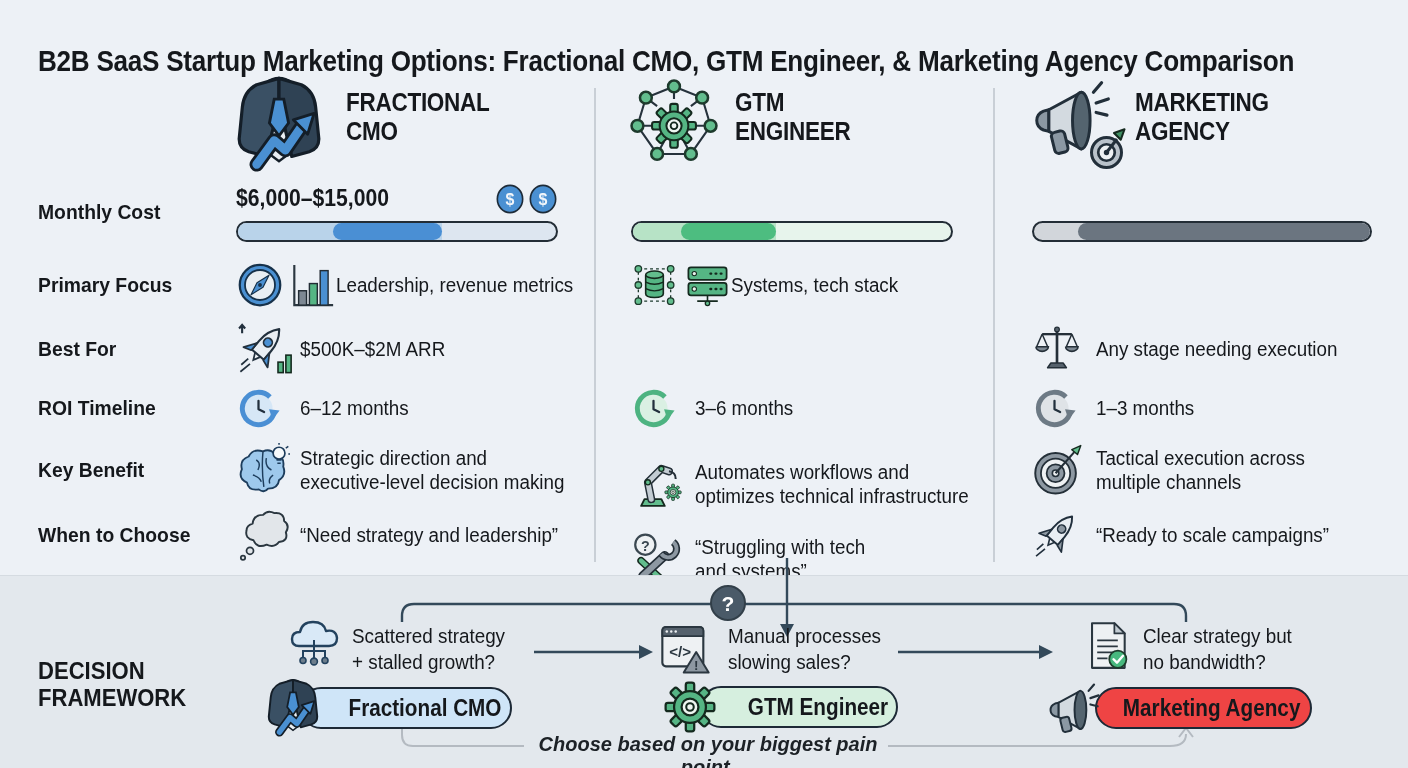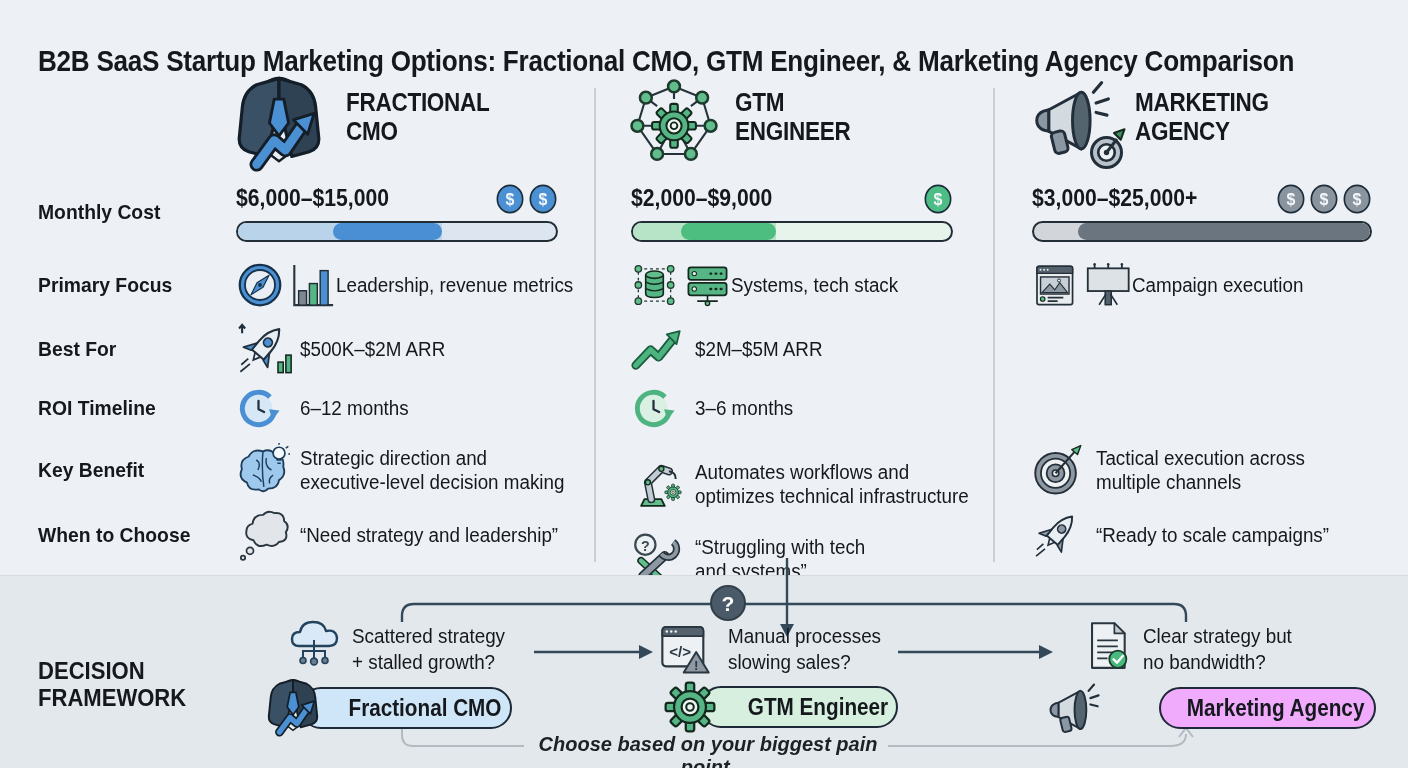--- a/index.html
+++ b/index.html
@@ -404,50 +404,34 @@
 <section class="col" style="left:631px;width:322px">
   <div class="col-head">
     <svg class="head-icon" style="left:-2px;top:2px" width="90" height="90" viewBox="0 0 64 64">
         <use href="#i-gearnet"></use>
       </svg>
     <div class="head-title" style="left:104px">
       <span class="ln">GTM</span>
       <span class="ln">ENGINEER</span>
     </div>
   </div>
-  <div class="cost-line">
-    <span class="cost-value">$2,000–$9,000</span>
-    <span class="coins">
-        <svg viewBox="0 0 64 64" class="coin" style="color: rgb(77, 189, 133);">
-          <use href="#i-coin"></use>
-        </svg>
-      </span>
-  </div>
   <div class="cost-bar" style="background: rgb(231, 244, 236);">
       <div class="bar-pre" style="left: 0px; width: 45%; background: rgb(183, 227, 198);"></div>
       <div class="bar-fill" style="left: 15%; width: 30%; background: rgb(77, 189, 128);"></div>
     </div>
   <div class="feat" style="top:258px;height:54px">
     <span class="icons w2">
       <svg width="50" height="50" viewBox="0 0 64 64">
           <use href="#i-db"></use>
         </svg>
       <svg width="50" height="50" viewBox="0 0 64 64">
           <use href="#i-servers"></use>
         </svg>
     </span>
     <span class="feat-text">Systems, tech stack</span>
-  </div>
-  <div class="feat" style="top:325px;height:48px">
-    <span class="icons w1">
-      <svg width="52" height="52" viewBox="0 0 64 64">
-          <use href="#i-trend"></use>
-        </svg>
-    </span>
-    <span class="feat-text">$2M–$5M ARR</span>
   </div>
   <div class="feat" style="top:385px;height:46px">
     <span class="icons w1">
       <svg width="45" height="45" viewBox="0 0 64 64" style="color:#4db381; --face:#daf0e3">
           <use href="#i-clock"></use>
         </svg>
     </span>
     <span class="feat-text">3–6 months</span>
   </div>
   <div class="feat" style="top:454px;height:60px">
@@ -477,47 +461,38 @@
 <section class="col" style="left:1032px;width:340px">
   <div class="col-head">
     <svg class="head-icon" style="left:-2px;top:0" width="96" height="96" viewBox="0 0 64 64">
         <use href="#i-megatarget"></use>
       </svg>
     <div class="head-title" style="left:103px">
       <span class="ln">MARKETING</span>
       <span class="ln">AGENCY</span>
     </div>
   </div>
-  <div class="cost-line">
-    <span class="cost-value">$3,000–$25,000+</span>
-    <span class="coins">
-        <svg viewBox="0 0 64 64" class="coin" style="color: rgb(138, 148, 158);">
-          <use href="#i-coin"></use>
-        </svg>
-        <svg viewBox="0 0 64 64" class="coin" style="color: rgb(138, 148, 158);">
-          <use href="#i-coin"></use>
-        </svg>
-        <svg viewBox="0 0 64 64" class="coin" style="color: rgb(138, 148, 158);">
-          <use href="#i-coin"></use>
-        </svg>
-      </span>
-  </div>
   <div class="cost-bar" style="background: rgb(210, 214, 219);">
       <div class="bar-fill" style="left: 13%; width: 87%; background: rgb(107, 117, 128);"></div>
     </div>
-  <div class="feat" style="top:258px;height:54px">
-    <span class="icons w2">
-      <svg width="47" height="47" viewBox="0 0 64 64">
-          <use href="#i-browser"></use>
-        </svg>
+  <div class="feat" style="top:325px;height:48px">
+    <span class="icons w1">
       <svg width="50" height="50" viewBox="0 0 64 64">
-          <use href="#i-billboard"></use>
-        </svg>
-    </span>
-    <span class="feat-text">Campaign execution</span>
+          <use href="#i-scales"></use>
+        </svg>
+    </span>
+    <span class="feat-text">Any stage needing execution</span>
+  </div>
+  <div class="feat" style="top:385px;height:46px">
+    <span class="icons w1">
+      <svg width="45" height="45" viewBox="0 0 64 64" style="color:#6d7a85; --face:#dfe3e7">
+          <use href="#i-clock"></use>
+        </svg>
+    </span>
+    <span class="feat-text">1–3 months</span>
   </div>
   <div class="feat" style="top:440px;height:60px">
     <span class="icons w1">
       <svg width="52" height="52" viewBox="0 0 64 64">
           <use href="#i-target"></use>
         </svg>
     </span>
     <span class="feat-text">
       <span class="ln">Tactical execution across</span>
       <span class="ln">multiple channels</span>
@@ -586,21 +561,21 @@
     <use href="#i-gear"></use>
   </svg>
 
 <svg class="dec-icon" style="left:1080px;top:618px" width="55" height="55" viewBox="0 0 64 64">
     <use href="#i-doccheck"></use>
   </svg>
 <div class="dec-q" style="left:1143px;top:623px">
   <span class="ln">Clear strategy but</span>
   <span class="ln">no bandwidth?</span>
 </div>
-<div class="pill" style="left: 1159px; top: 687px; width: 217px; background: #f0abfc;">
+<div class="pill" style="left: 1095px; top: 687px; width: 217px; background: #ef4444;">
   <span class="pill-label">Marketing Agency</span>
 </div>
 <svg class="pill-icon" style="left:1046px;top:680px" width="58" height="58" viewBox="0 0 64 64">
     <use href="#i-mega"></use>
   </svg>
 
 <div class="footnote">
   <span>Choose based on your biggest pain point.</span>
 </div>
 

